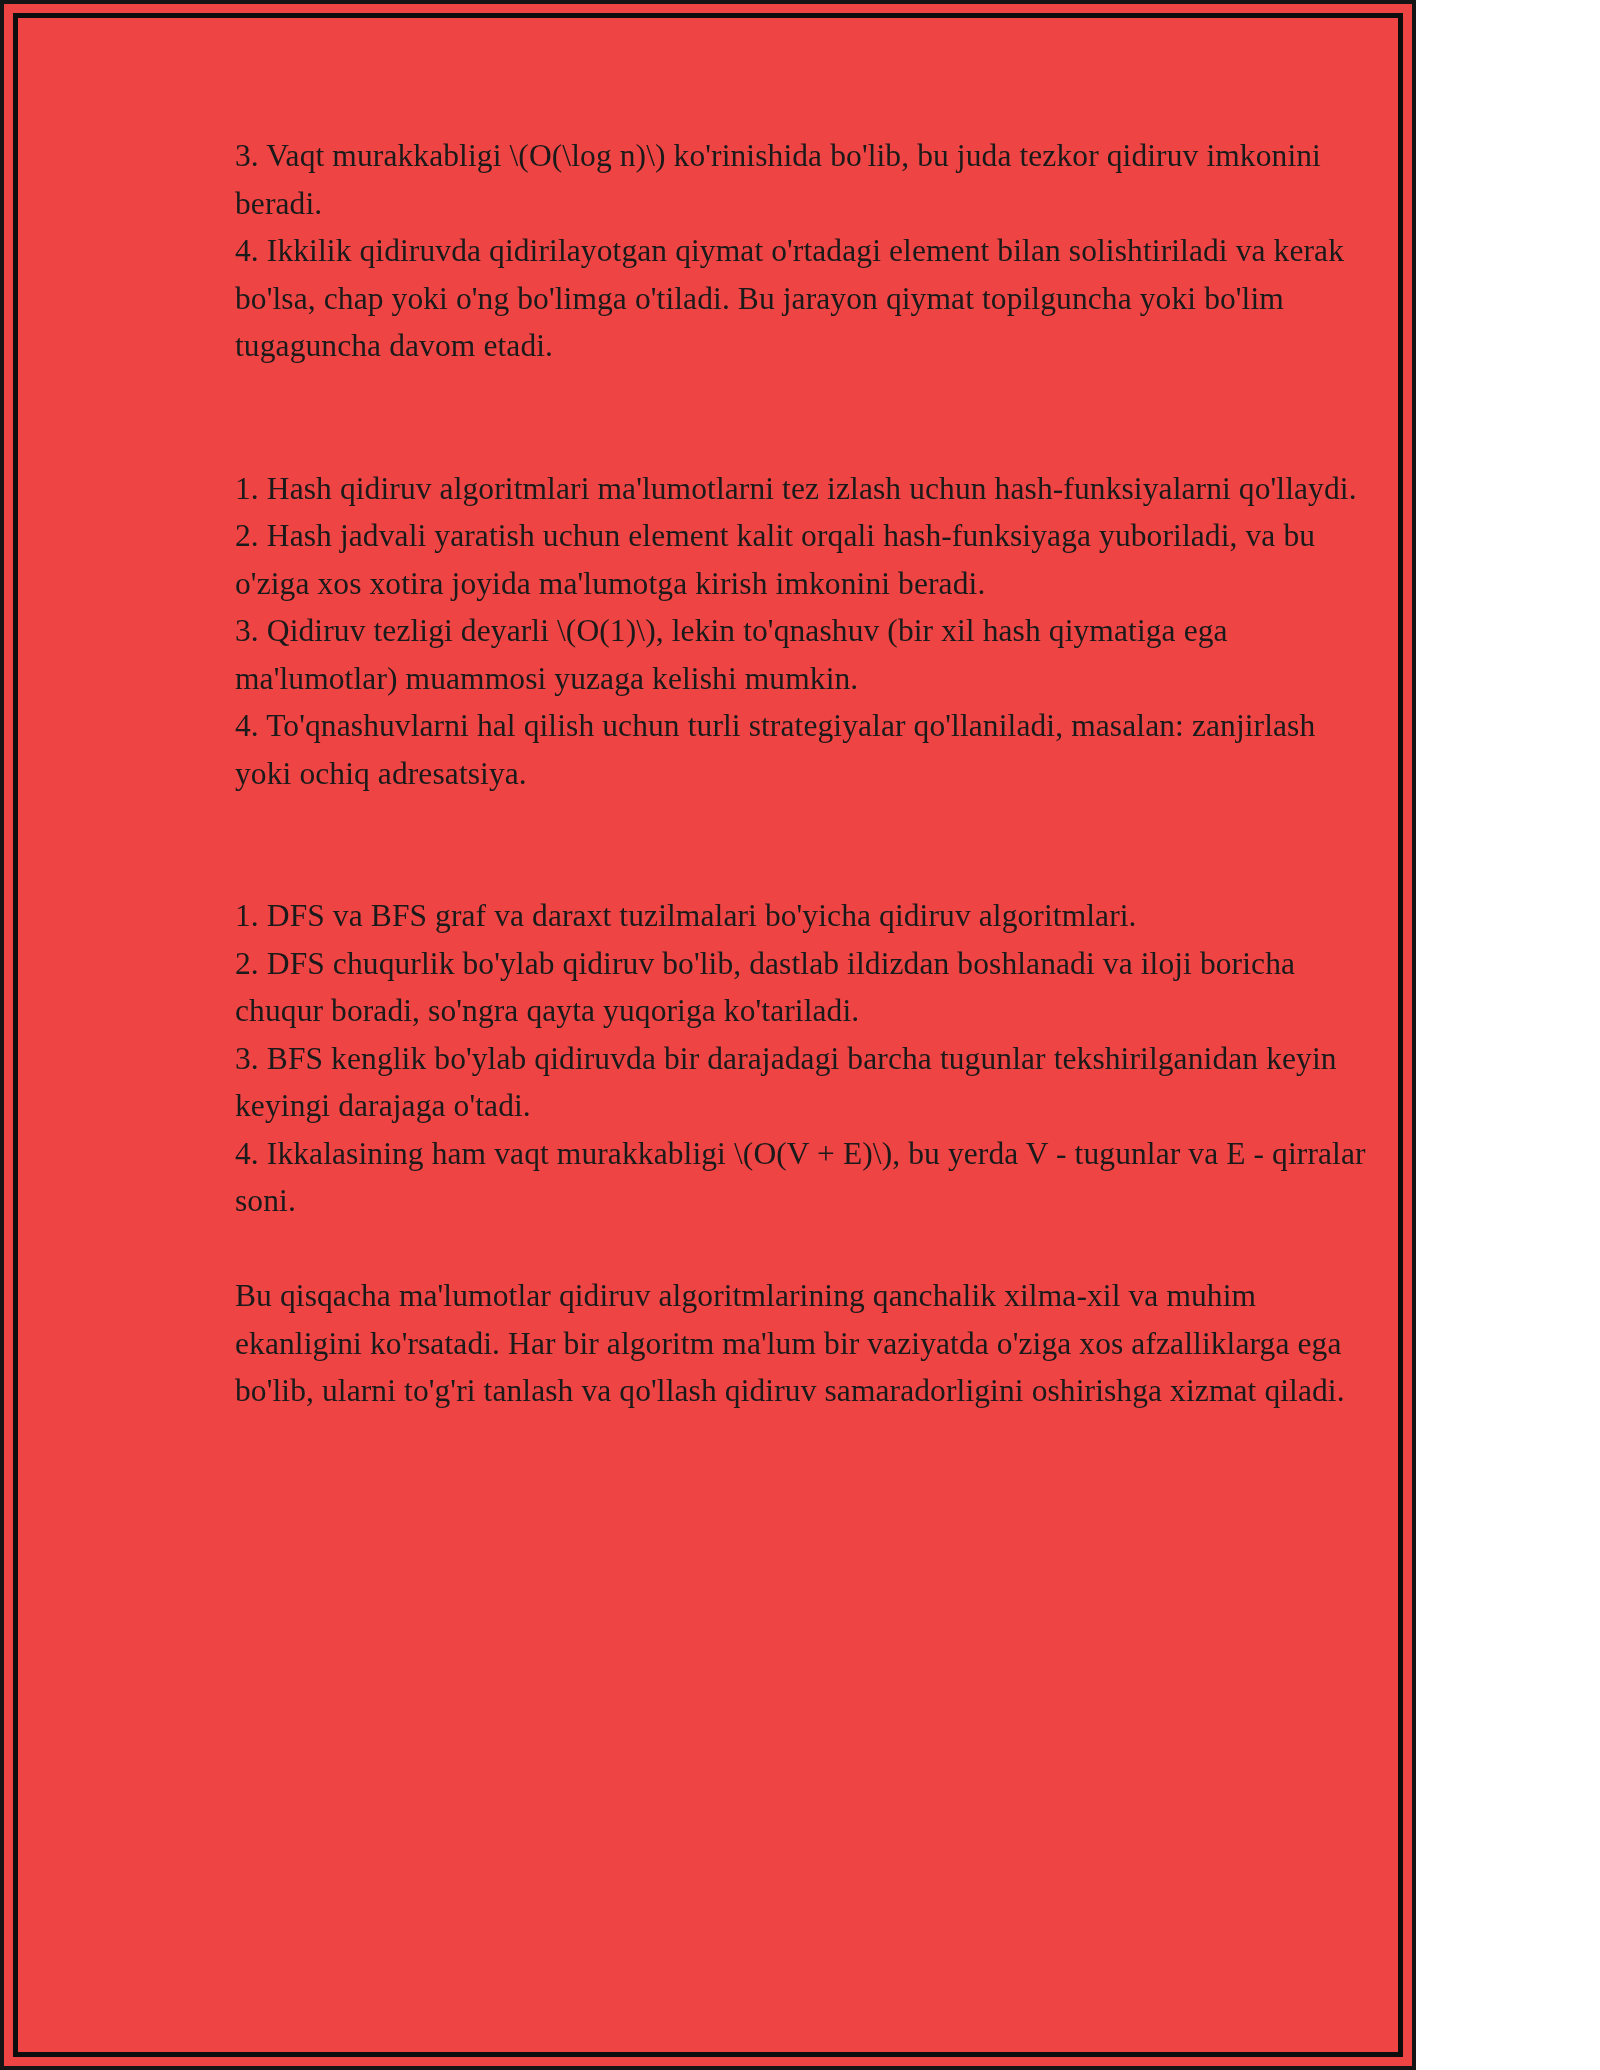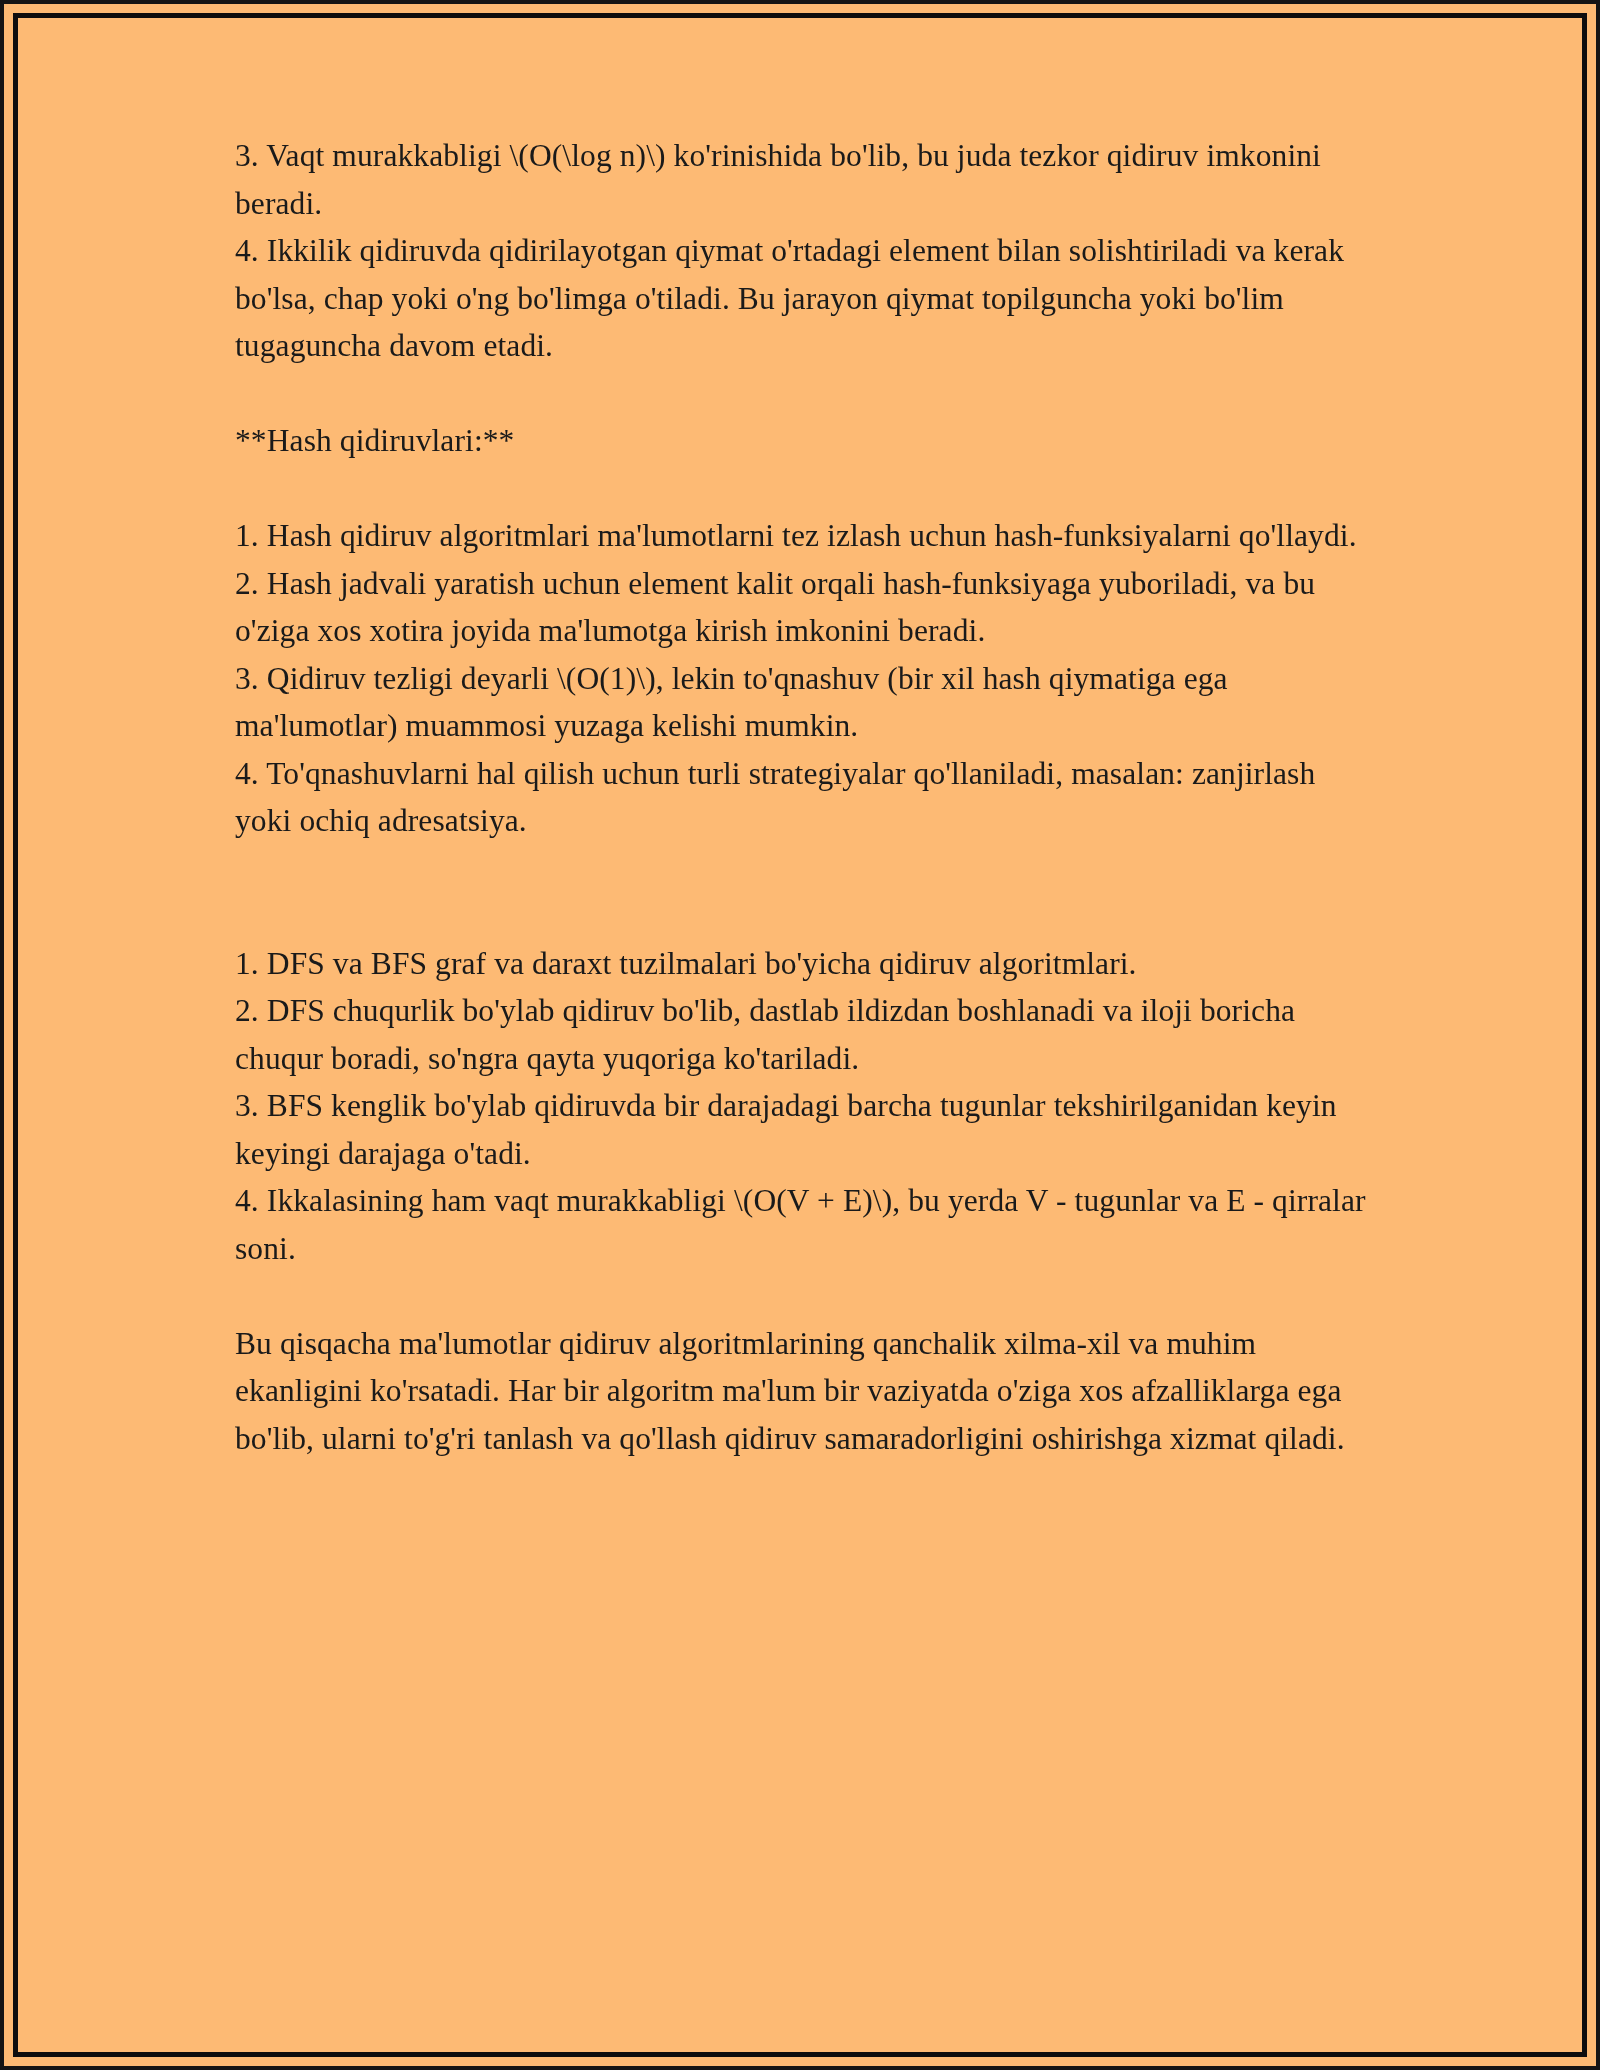--- a/index.html
+++ b/index.html
@@ -4,23 +4,23 @@
 <title>Document</title>
 <style>
   html, body {
     margin: 0;
     padding: 0;
     background: #ffffff;
   }
 
   .page {
     position: relative;
-    width: 1600px;
+    width: 1416px;
     height: 2070px;
-    background: #fdba74;
+    background: #ef4444;
     box-sizing: border-box;
     overflow: hidden;
     padding-left: 36px;
   }
 
   
   .page-outer-edge {
     position: absolute;
     inset: 0;
     border: 4px solid #151515;
@@ -74,21 +74,20 @@
 
   <div class="page-outer-edge"></div>
   <div class="page-inner-frame"></div>
 
   <div class="page-body">
 
     <div class="block">3. Vaqt murakkabligi \(O(\log n)\) ko'rinishida bo'lib, bu juda tezkor qidiruv imkonini beradi.<br>4. Ikkilik qidiruvda qidirilayotgan qiymat o'rtadagi element bilan solishtiriladi va kerak bo'lsa, chap yoki o'ng bo'limga o'tiladi. Bu jarayon qiymat topilguncha yoki bo'lim tugaguncha davom etadi.</div>
 
     <div class="spacer"></div>
 
-    <div class="block heading-literal">**Hash qidiruvlari:**</div>
 
     <div class="spacer"></div>
 
     <div class="block">1. Hash qidiruv algoritmlari ma'lumotlarni tez izlash uchun hash-funksiyalarni qo'llaydi.<br>2. Hash jadvali yaratish uchun element kalit orqali hash-funksiyaga yuboriladi, va bu o'ziga xos xotira joyida ma'lumotga kirish imkonini beradi.<br>3. Qidiruv tezligi deyarli \(O(1)\), lekin to'qnashuv (bir xil hash qiymatiga ega ma'lumotlar) muammosi yuzaga kelishi mumkin.<br>4. To'qnashuvlarni hal qilish uchun turli strategiyalar qo'llaniladi, masalan: zanjirlash yoki ochiq adresatsiya.</div>
 
     <div class="spacer"></div>
 
 
     <div class="spacer"></div>
 

